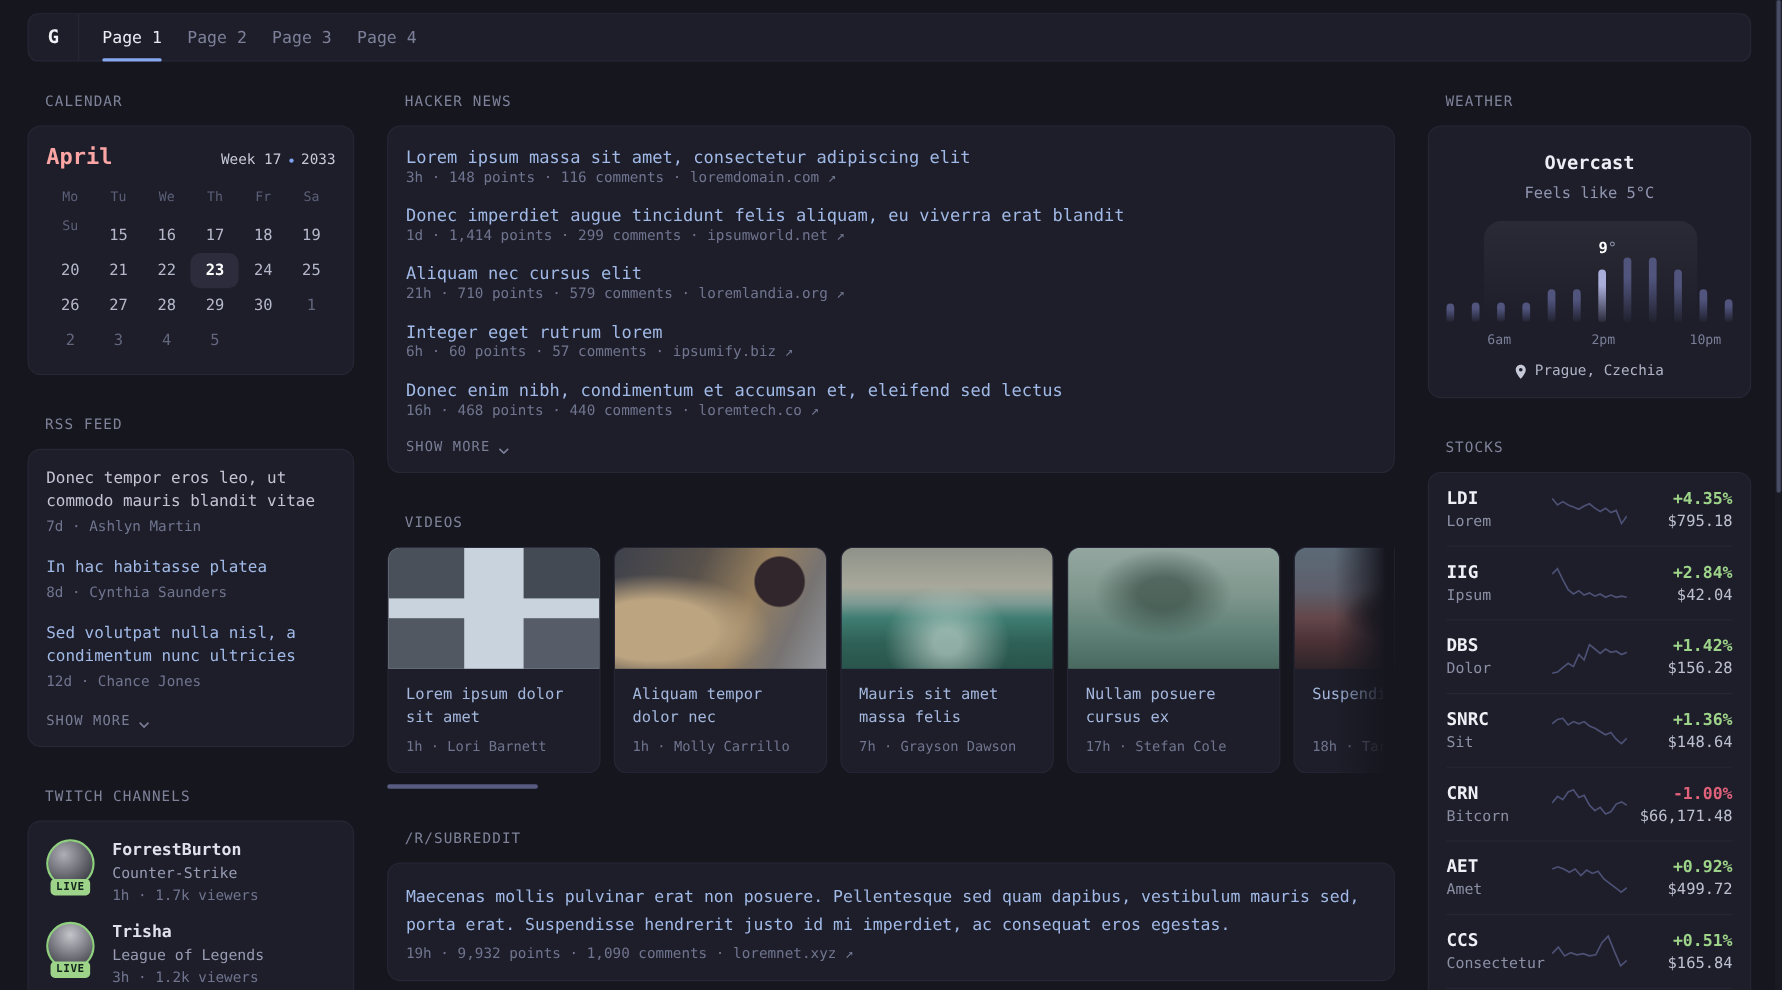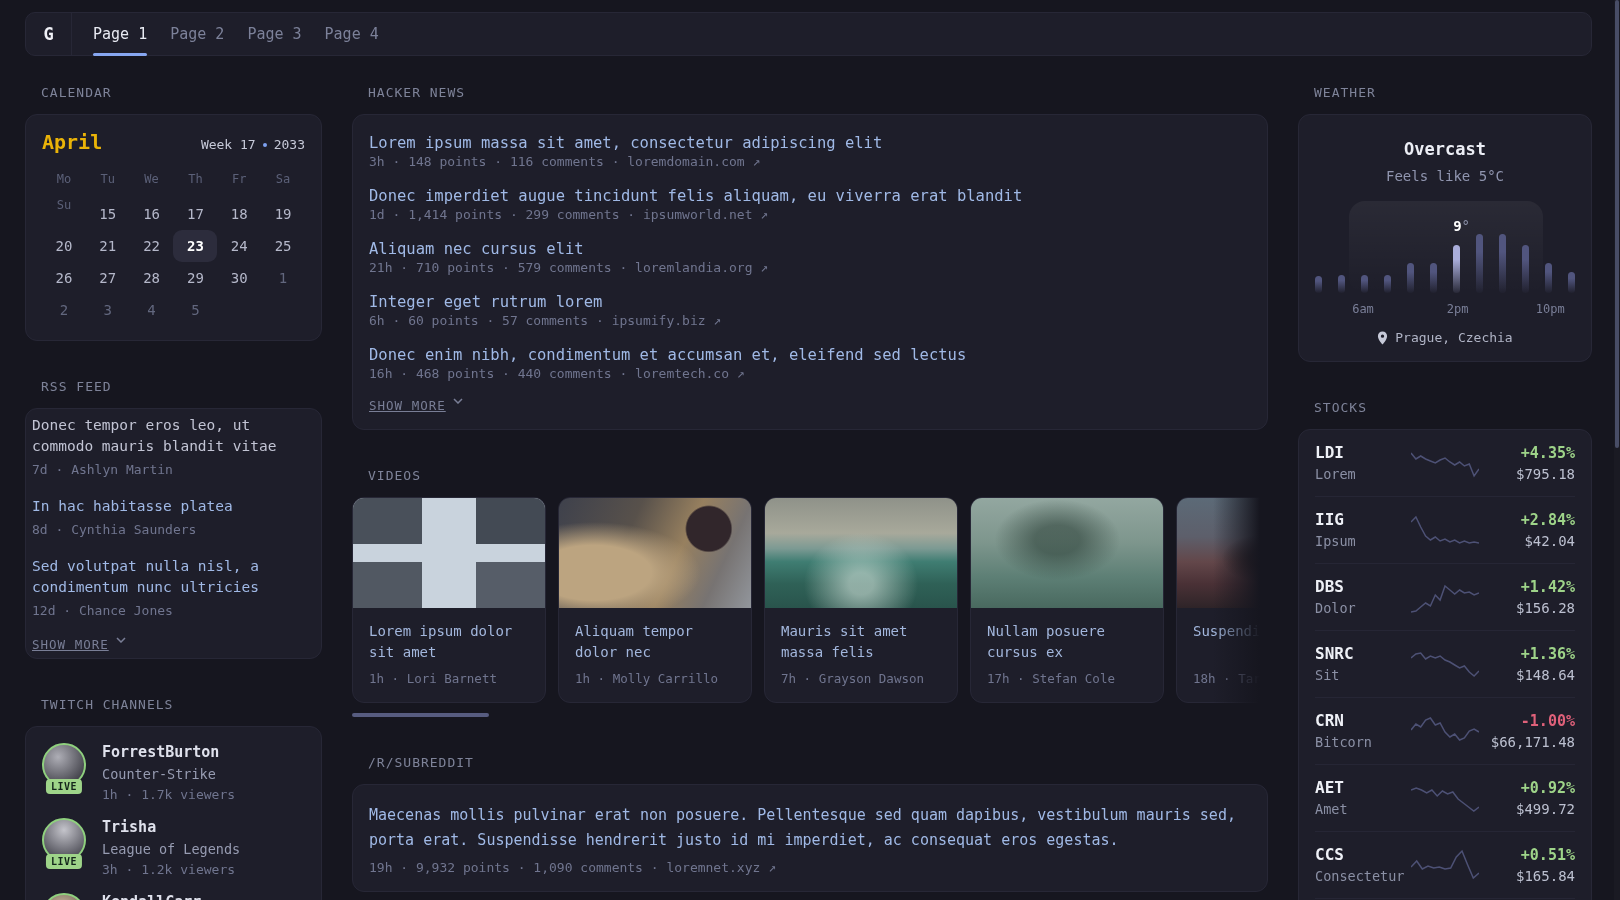--- a/index.html
+++ b/index.html
@@ -24,37 +24,37 @@
   .cols { display:flex; gap:30px; padding:29px 0 0 25px; }
   .col-left  { width:297px; flex:none; }
   .col-main  { width:916px; flex:none; }
   .col-right { width:294px; flex:none; }
   .widget { margin-bottom:38px; }
   .widget-title { font-size:13px; letter-spacing:1px; color:#7e8399; margin:0 0 14px 16px; }
 
   
   .cal-card { padding:15px 16px 14px; }
   .cal-head { display:flex; justify-content:space-between; align-items:baseline; margin-bottom:18px; }
-  .cal-month { font-size:20px; font-weight:bold; color:#eab308; }
+  .cal-month { font-size:20px; font-weight:bold; color:#fca5a5; }
   .cal-week { font-size:13px; color:#c6c9d8; display:flex; align-items:center; gap:7px;justify-content:space-between; }
   .blue-dot { width:4px; height:4px; border-radius:50%; background:#7ea1f0; display:inline-block; }
   .cal-grid { display:grid; grid-template-columns:repeat(6,1fr); }
   .cal-dow { text-align:center; font-size:12px; color:#5b6078; height:26px; }
   .cal-day { text-align:center; font-size:14px; color:#b5b8ca; height:32px; line-height:32px; border-radius:9px; }
   .cal-day.selected { background:#2c2c3c; color:#ffffff; font-weight:bold; }
   .cal-day.muted { color:#62677e; }
 
   
-  .rss-card { padding:6px; }
+  .rss-card { padding:16px; }
   .rss-item { margin-bottom:19px; }
   .rss-title { font-size:14.5px; line-height:21px; color:#a0b9e6; cursor:pointer; }
   .rss-title.dim { color:#c2c4d4; }
   .feed-meta { font-size:13px; color:#70758f; margin-top:5px; }
-  .show-more { display:flex; align-items:flex-start; gap:7px; font-size:12.5px; letter-spacing:1px;
-    color:#797e96; cursor:pointer; margin-top:2px;text-decoration:underline; }
+  .show-more { display:flex; align-items:flex-end; gap:7px; font-size:12.5px; letter-spacing:1px;
+    color:#797e96; cursor:pointer; margin-top:2px; }
 
   
   .tw-card { padding:16px 16px 10px; }
   .tw-item { display:flex; gap:16px; margin-bottom:16px; position:relative; }
   .avatar-wrap { position:relative; width:44px; flex:none; }
   .avatar { width:44px; height:44px; border-radius:50%; border:2px solid #8fd07e; }
   .av-1 { background:radial-gradient(circle at 35% 30%, #aeaeb6, #47474f 75%); }
   .av-2 { background:radial-gradient(circle at 50% 25%, #c4c4cb, #55555e 75%); }
   .av-3 { background:radial-gradient(circle at 45% 35%, #d3c2a8, #6d5f50 75%); }
   .live-badge { position:absolute; left:50%; transform:translateX(-50%); top:36px;

